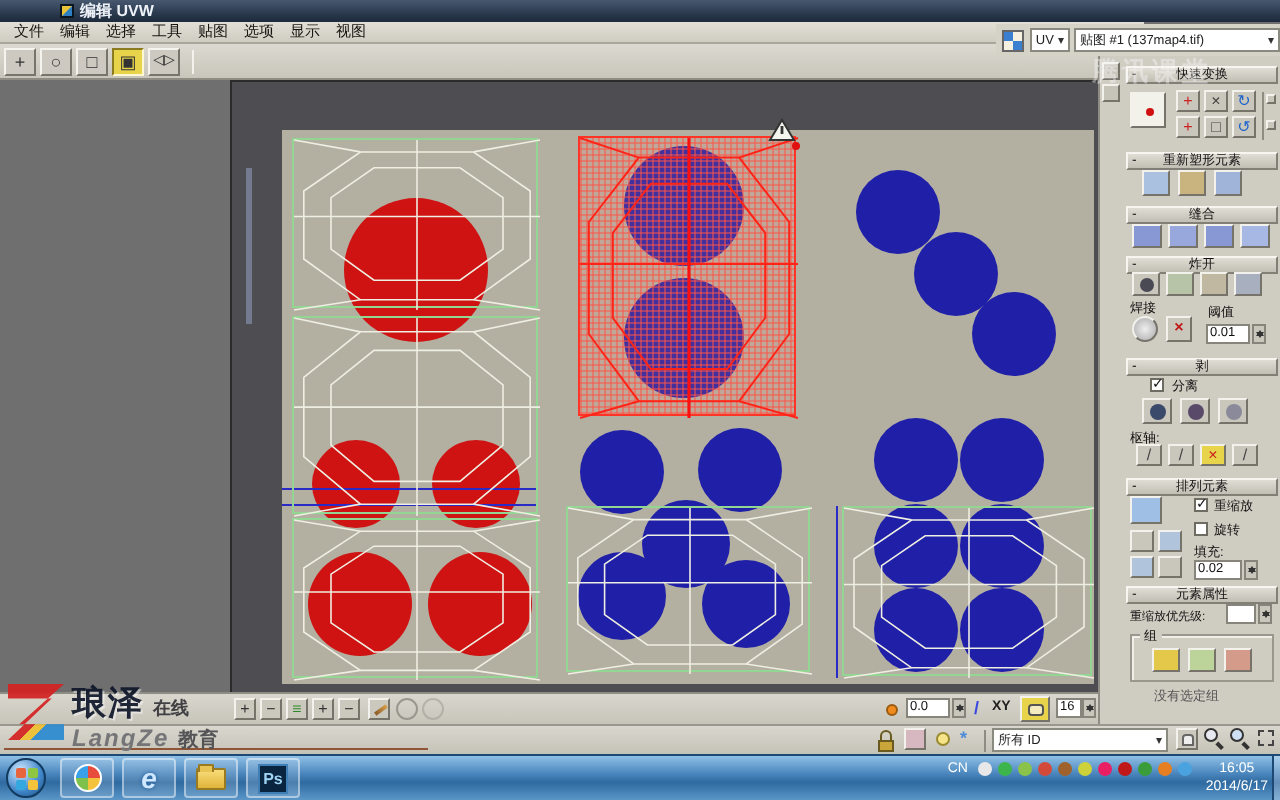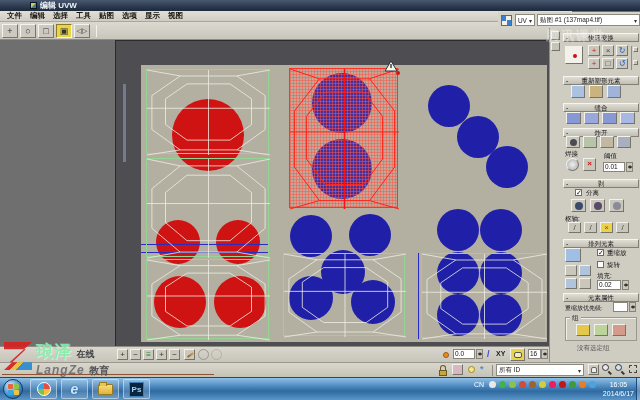--- a/index.html
+++ b/index.html
@@ -9,21 +9,21 @@
 
   
   #titlebar{position:absolute;left:0;top:0;width:640px;height:11px;
     background:linear-gradient(#47586f,#273549 70%,#1d2a3c);display:flex;align-items:center;padding-left:28px;}
   .app-icon{width:7px;height:7px;margin:0 3px 0 2px;border:1px solid #0b1520;
     background:linear-gradient(135deg,#e8c33a 45%,#2e7fc2 55%);}
   #titlebar .title{font-size:8px;font-weight:bold;color:#eef2f8;line-height:11px;}
 
   #menubar{position:absolute;left:0;top:11px;width:572px;height:11px;
     background:linear-gradient(#e2dfd6,#cfccc2);border-bottom:1px solid #a9a69c;
-    display:flex;align-items:center;padding-left:3px;font-weight:bold;}
+    display:flex;align-items:center;padding-left:3px;}
   .menu-item{font-size:7.5px;color:#15150f;padding:0 4px;line-height:10px;}
 
   #toolbar{position:absolute;left:0;top:22px;width:549px;height:18px;
     background:linear-gradient(#dcd9d0,#c8c5bb);border-bottom:1px solid #8f8c83;}
   .tbtn{position:absolute;top:2px;width:16px;height:14px;border:1px solid;
     border-color:#f4f3ee #77746c #77746c #f4f3ee;background:#cdc9c0;
     font-size:9px;line-height:12px;text-align:center;color:#333;}
   .tbtn.pressed{background:#e7d44b;border-color:#8a7a20 #fff8d0 #fff8d0 #8a7a20;}
   .tsep{position:absolute;top:3px;width:1px;height:12px;background:#908d84;border-right:1px solid #f2f1ec;}
 
@@ -126,21 +126,21 @@
   #showdesk{position:absolute;right:0;top:0;width:4px;height:23px;background:rgba(255,255,255,.25);
     border-left:1px solid #1d4a75;}
 
   
   #wm-bl{position:absolute;left:2px;top:340px;width:212px;height:35px;z-index:50;opacity:.92;
     border-bottom:1px solid #8b4a2a;}
   #wm-logo{position:absolute;left:2px;top:2px;width:28px;height:28px;
     background:linear-gradient(135deg,#d42222 60%,#f0c030 60% 70%,#2a8ad0 70%);
     clip-path:polygon(0 0,100% 0,20% 72%,100% 72%,100% 100%,0 100%,78% 26%,0 26%);}
   #wm-text{position:absolute;left:34px;top:0;}
-  .wm-big{font-size:17px;font-weight:900;color:#86efac;letter-spacing:1px;text-shadow:1px 1px 0 rgba(255,255,255,.5);}
+  .wm-big{font-size:17px;font-weight:900;color:#0f172a;letter-spacing:1px;text-shadow:1px 1px 0 rgba(255,255,255,.5);}
   .wm-small{font-size:9px;font-weight:bold;color:#35353a;}
   .wm-en{font-size:12px;font-weight:bold;font-style:italic;color:#6e6e72;letter-spacing:1px;}
   .wm-edu{font-size:10px;font-weight:bold;color:#4a4a4e;}
   #wm-tr{position:absolute;left:546px;top:27px;z-index:60;font-size:13px;font-weight:bold;
     color:rgba(248,248,248,.42);letter-spacing:2px;white-space:nowrap;}
 </style>
 </head>
 <body>
 
 <div id="screen">

